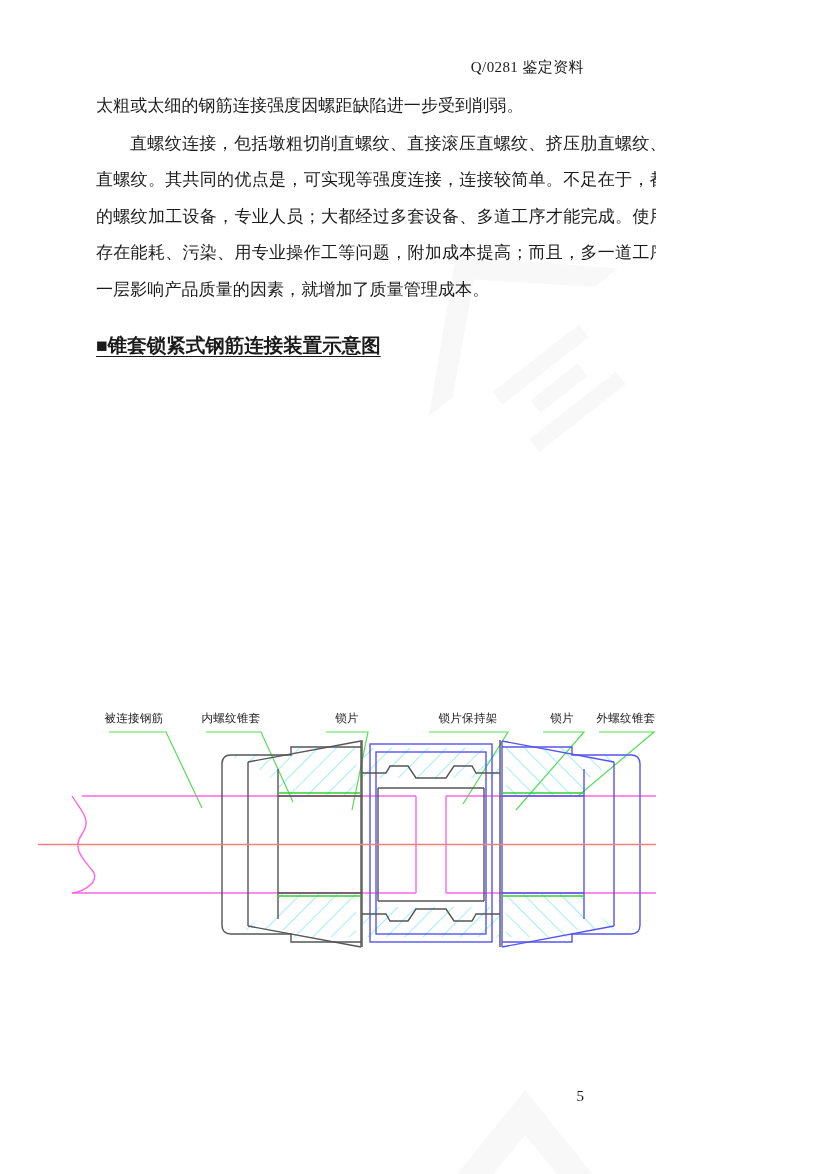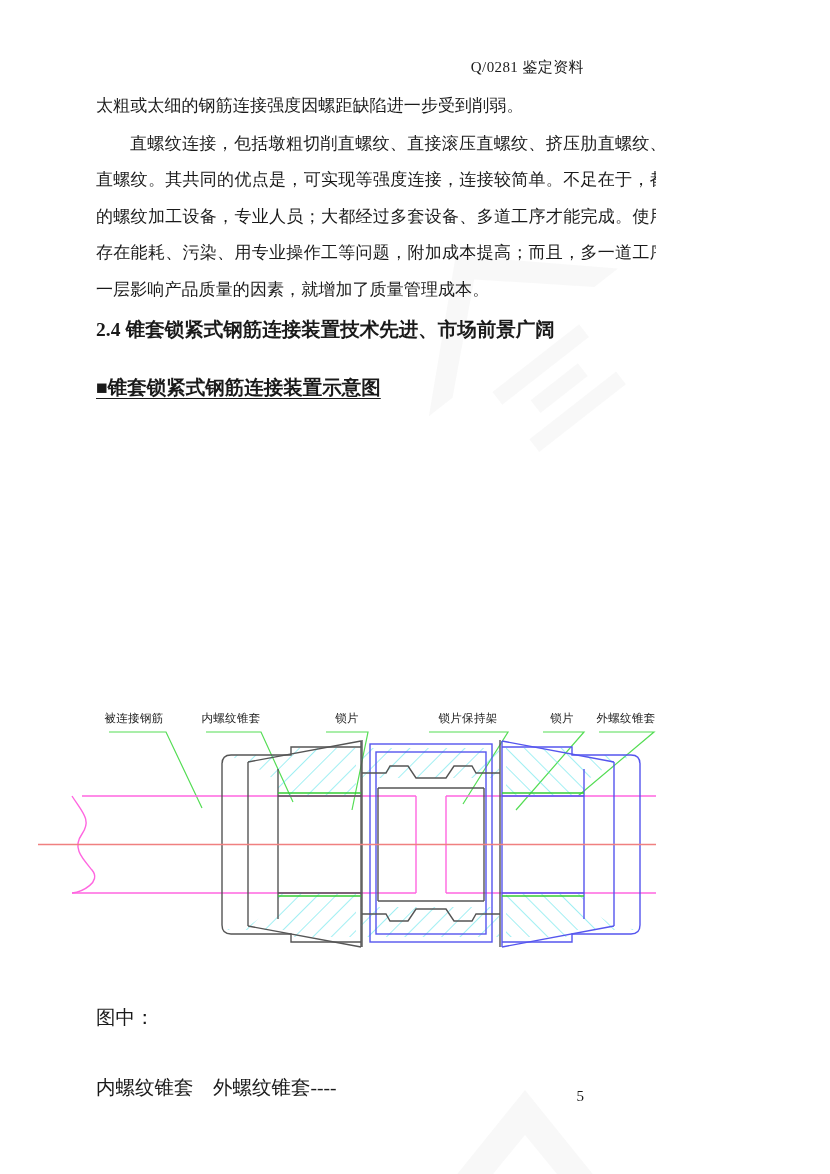--- a/index.html
+++ b/index.html
@@ -141,24 +141,20 @@
       </g>
     </svg>
   </div>
 
   <div class="doc-header">Q/0281 鉴定资料</div>
 
   <div class="body-wrap">
     <p class="para">太粗或太细的钢筋连接强度因螺距缺陷进一步受到削弱。</p>
     <p class="para indent">直螺纹连接，包括墩粗切削直螺纹、直接滚压直螺纹、挤压肋直螺纹、剥肋滚压直螺纹。其共同的优点是，可实现等强度连接，连接较简单。不足在于，都需要专用的螺纹加工设备，专业人员；大都经过多套设备、多道工序才能完成。使用设备，就存在能耗、污染、用专业操作工等问题，附加成本提高；而且，多一道工序就增加了一层影响产品质量的因素，就增加了质量管理成本。</p>
 
-    <h3 class="head">
-      <span class="num">2.4</span>
-      <span>锥套锁紧式钢筋连接装置技术先进、市场前景广阔</span>
-    </h3>
 
 
 
     <p class="fig-caption">■锥套锁紧式钢筋连接装置示意图</p>
   </div>
 
   <div id="figure">
     <svg width="830" height="285" viewBox="0 0 830 285">
       <defs>
         <pattern id="hatchR" width="13" height="13" patternUnits="userSpaceOnUse" patternTransform="rotate(45)">
@@ -297,21 +293,16 @@
         <path d="M362 88 L468 88"></path>
         <path d="M362 201 L468 201"></path>
         <path d="M362 88 L362 201"></path>
         <path d="M468 88 L468 201"></path>
       </g>
 
       <line x1="22" y1="144.5" x2="808" y2="144.5" stroke="#f08080" stroke-width="1.6"></line>
     </svg>
   </div>
 
-  <div class="below-fig">
-    <p>图中：</p>
-    <div class="gap"></div>
-    <p>内螺纹锥套　外螺纹锥套----</p>
-  </div>
 
   <div class="page-num">5</div>
 
 </div>
 
 </body></html>

